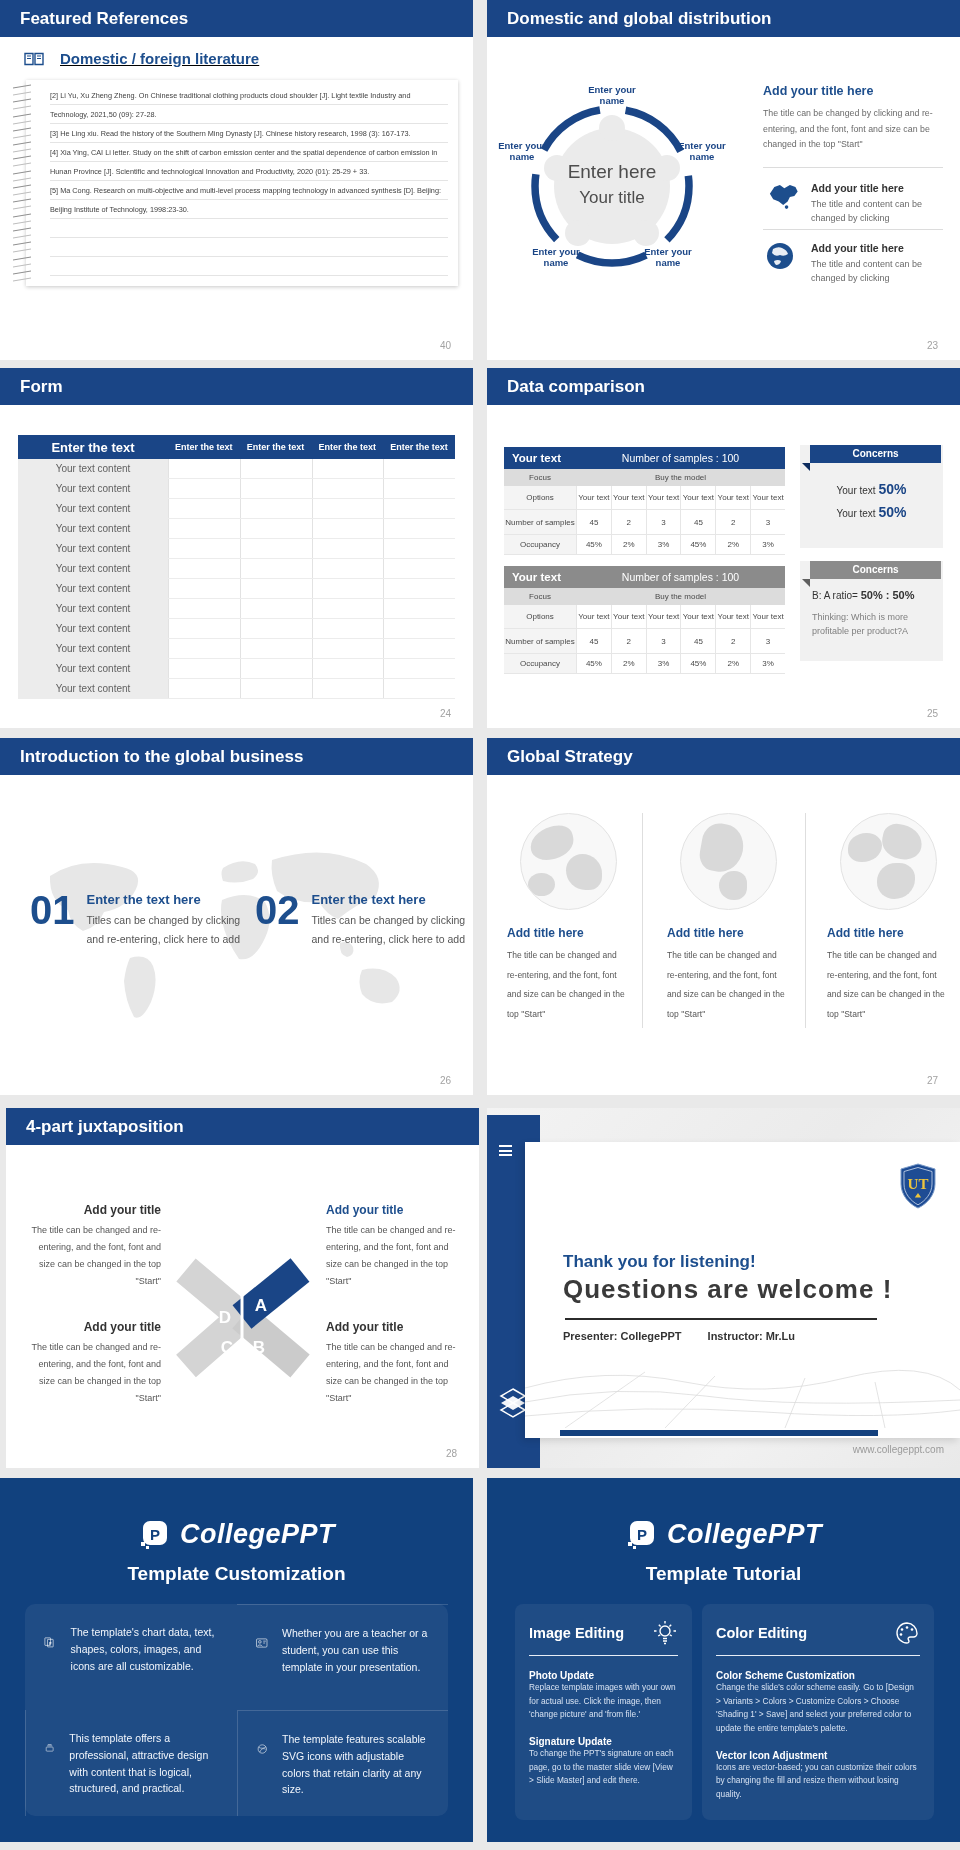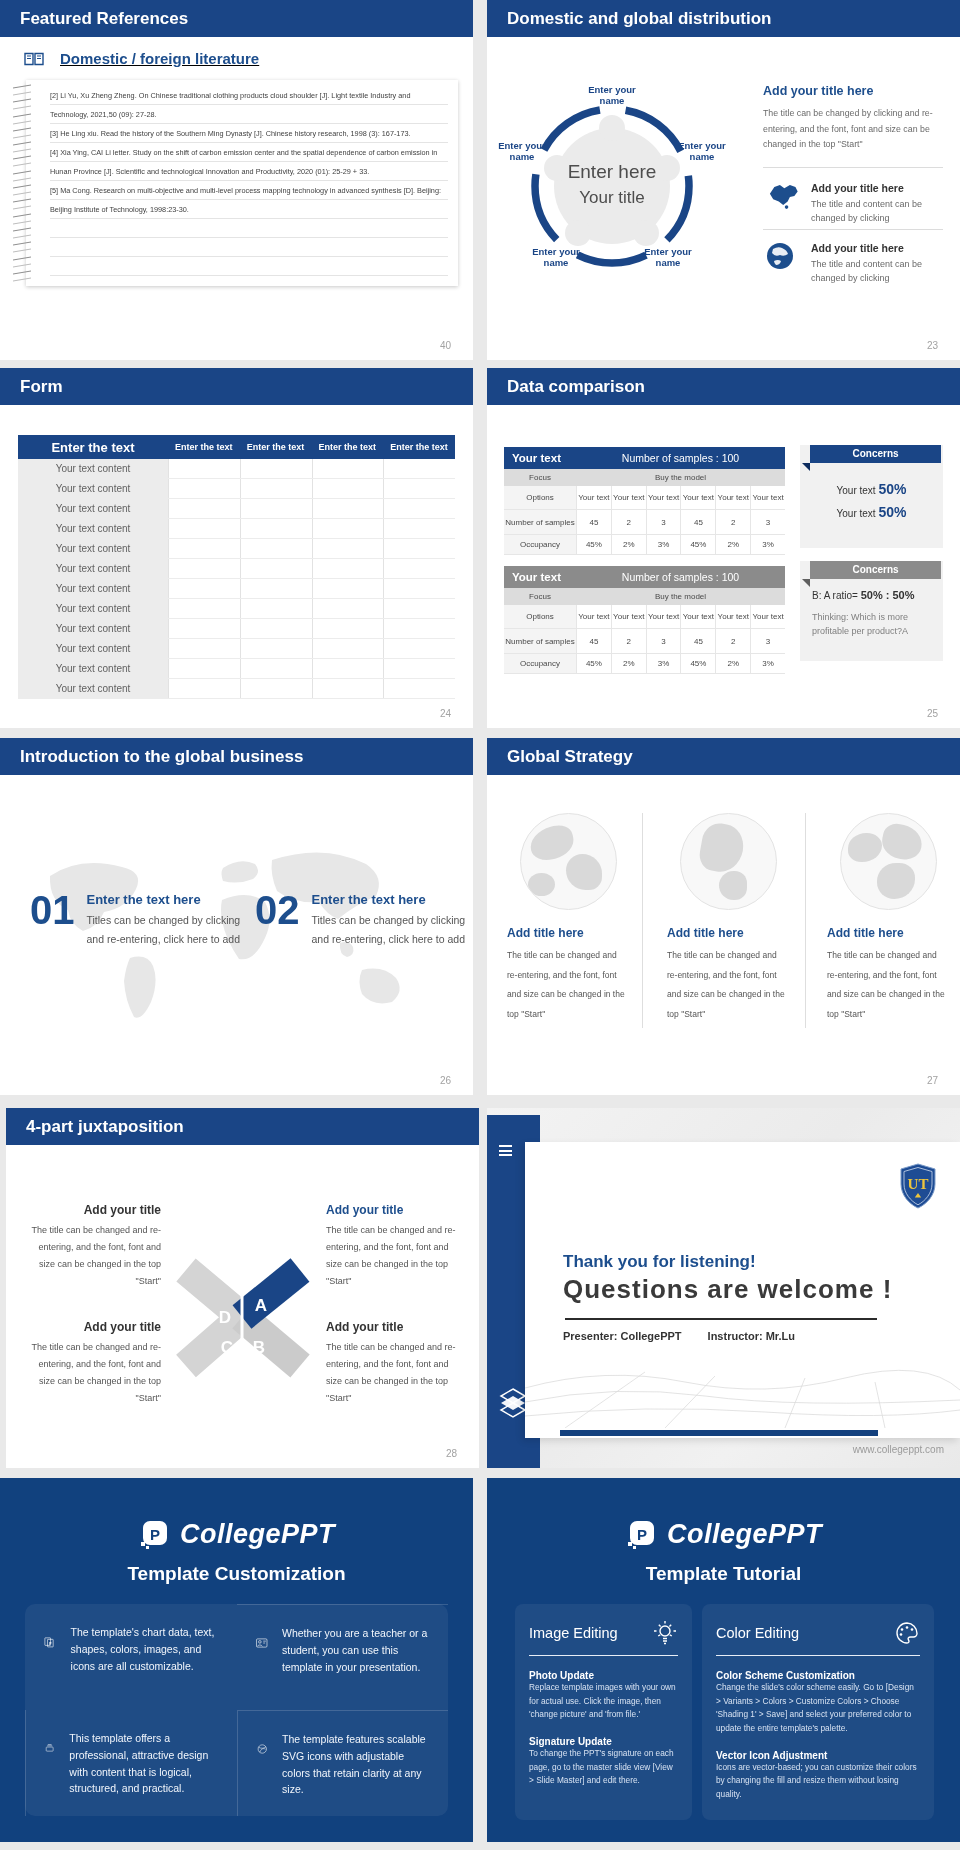--- a/index.html
+++ b/index.html
@@ -83,21 +83,21 @@
   .brandrow{display:flex;justify-content:center;align-items:center;padding-top:40px;gap:10px;}
   .brandtxt{color:#fff;font-size:27px;font-weight:bold;font-style:italic;letter-spacing:.5px;}
   .ptitle{text-align:center;color:#fff;font-weight:bold;font-size:19px;margin-top:13px;}
   .igrid{position:absolute;left:25px;top:126px;width:423px;height:212px;background:rgba(255,255,255,.06);border-radius:10px;display:grid;grid-template-columns:1fr 1fr;grid-template-rows:1fr 1fr;}
   .icell{display:flex;padding:20px 14px 8px 18px;gap:14px;box-sizing:border-box;}
   .icell.bl{border-left:1px solid rgba(255,255,255,.16);}
   .icell.bt{border-top:1px solid rgba(255,255,255,.16);}
   .icell .itx{font-size:10.5px;line-height:1.6;color:#f2f6fc;}
   .ttrow{position:absolute;left:28px;top:126px;display:flex;gap:10px;}
   .ttcard{background:rgba(255,255,255,.06);border-radius:8px;padding:16px 14px;box-sizing:border-box;height:216px;}
-  .tt-h{display:flex;justify-content:space-between;align-items:center;color:#fff;font-size:14.5px;font-weight:normal;}
+  .tt-h{display:flex;justify-content:space-between;align-items:center;color:#fff;font-size:14.5px;font-weight:bold;}
   .tt-line{border-top:1.5px solid #e8eef7;margin-top:9px;}
   .tt-t{font-size:10px;font-weight:bold;color:#fff;margin-top:14px;}
   .tt-b{font-size:8.3px;color:#d7e2f2;line-height:1.65;}
 </style>
 </head>
 <body>
 
 <div class="canvas">
 
   <section class="slide" id="s22" style="left:0;top:0;height:360px">

